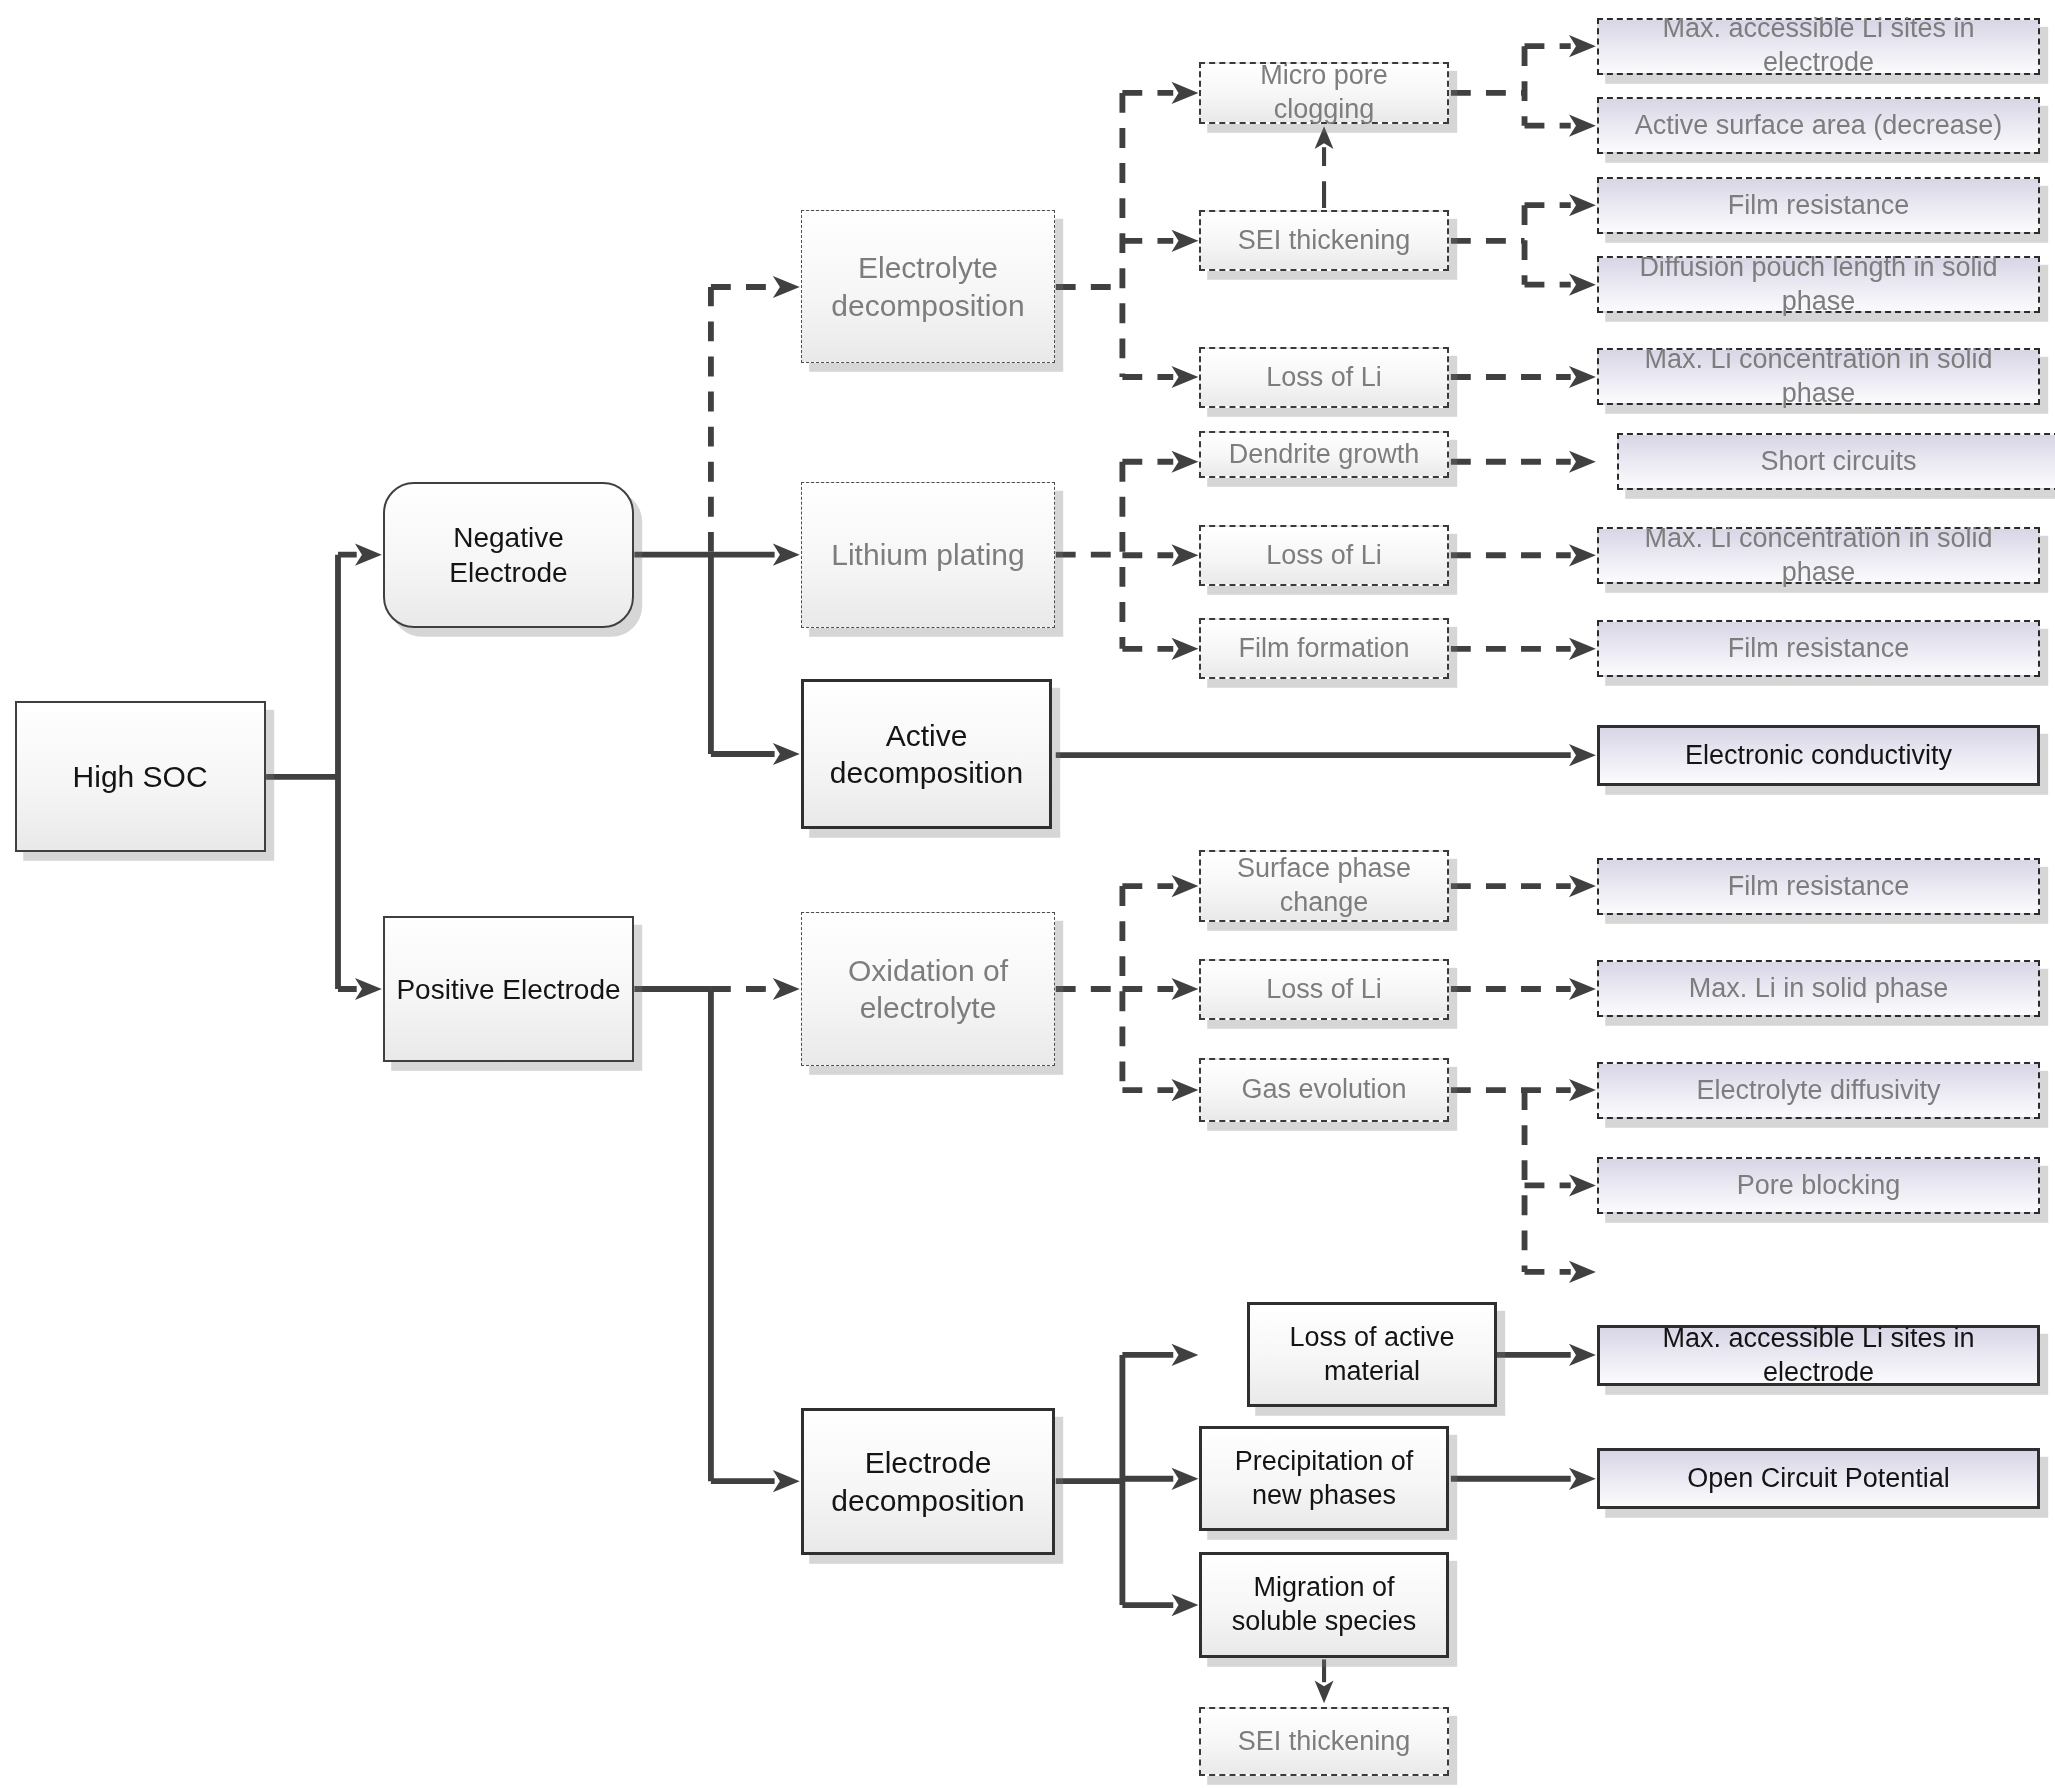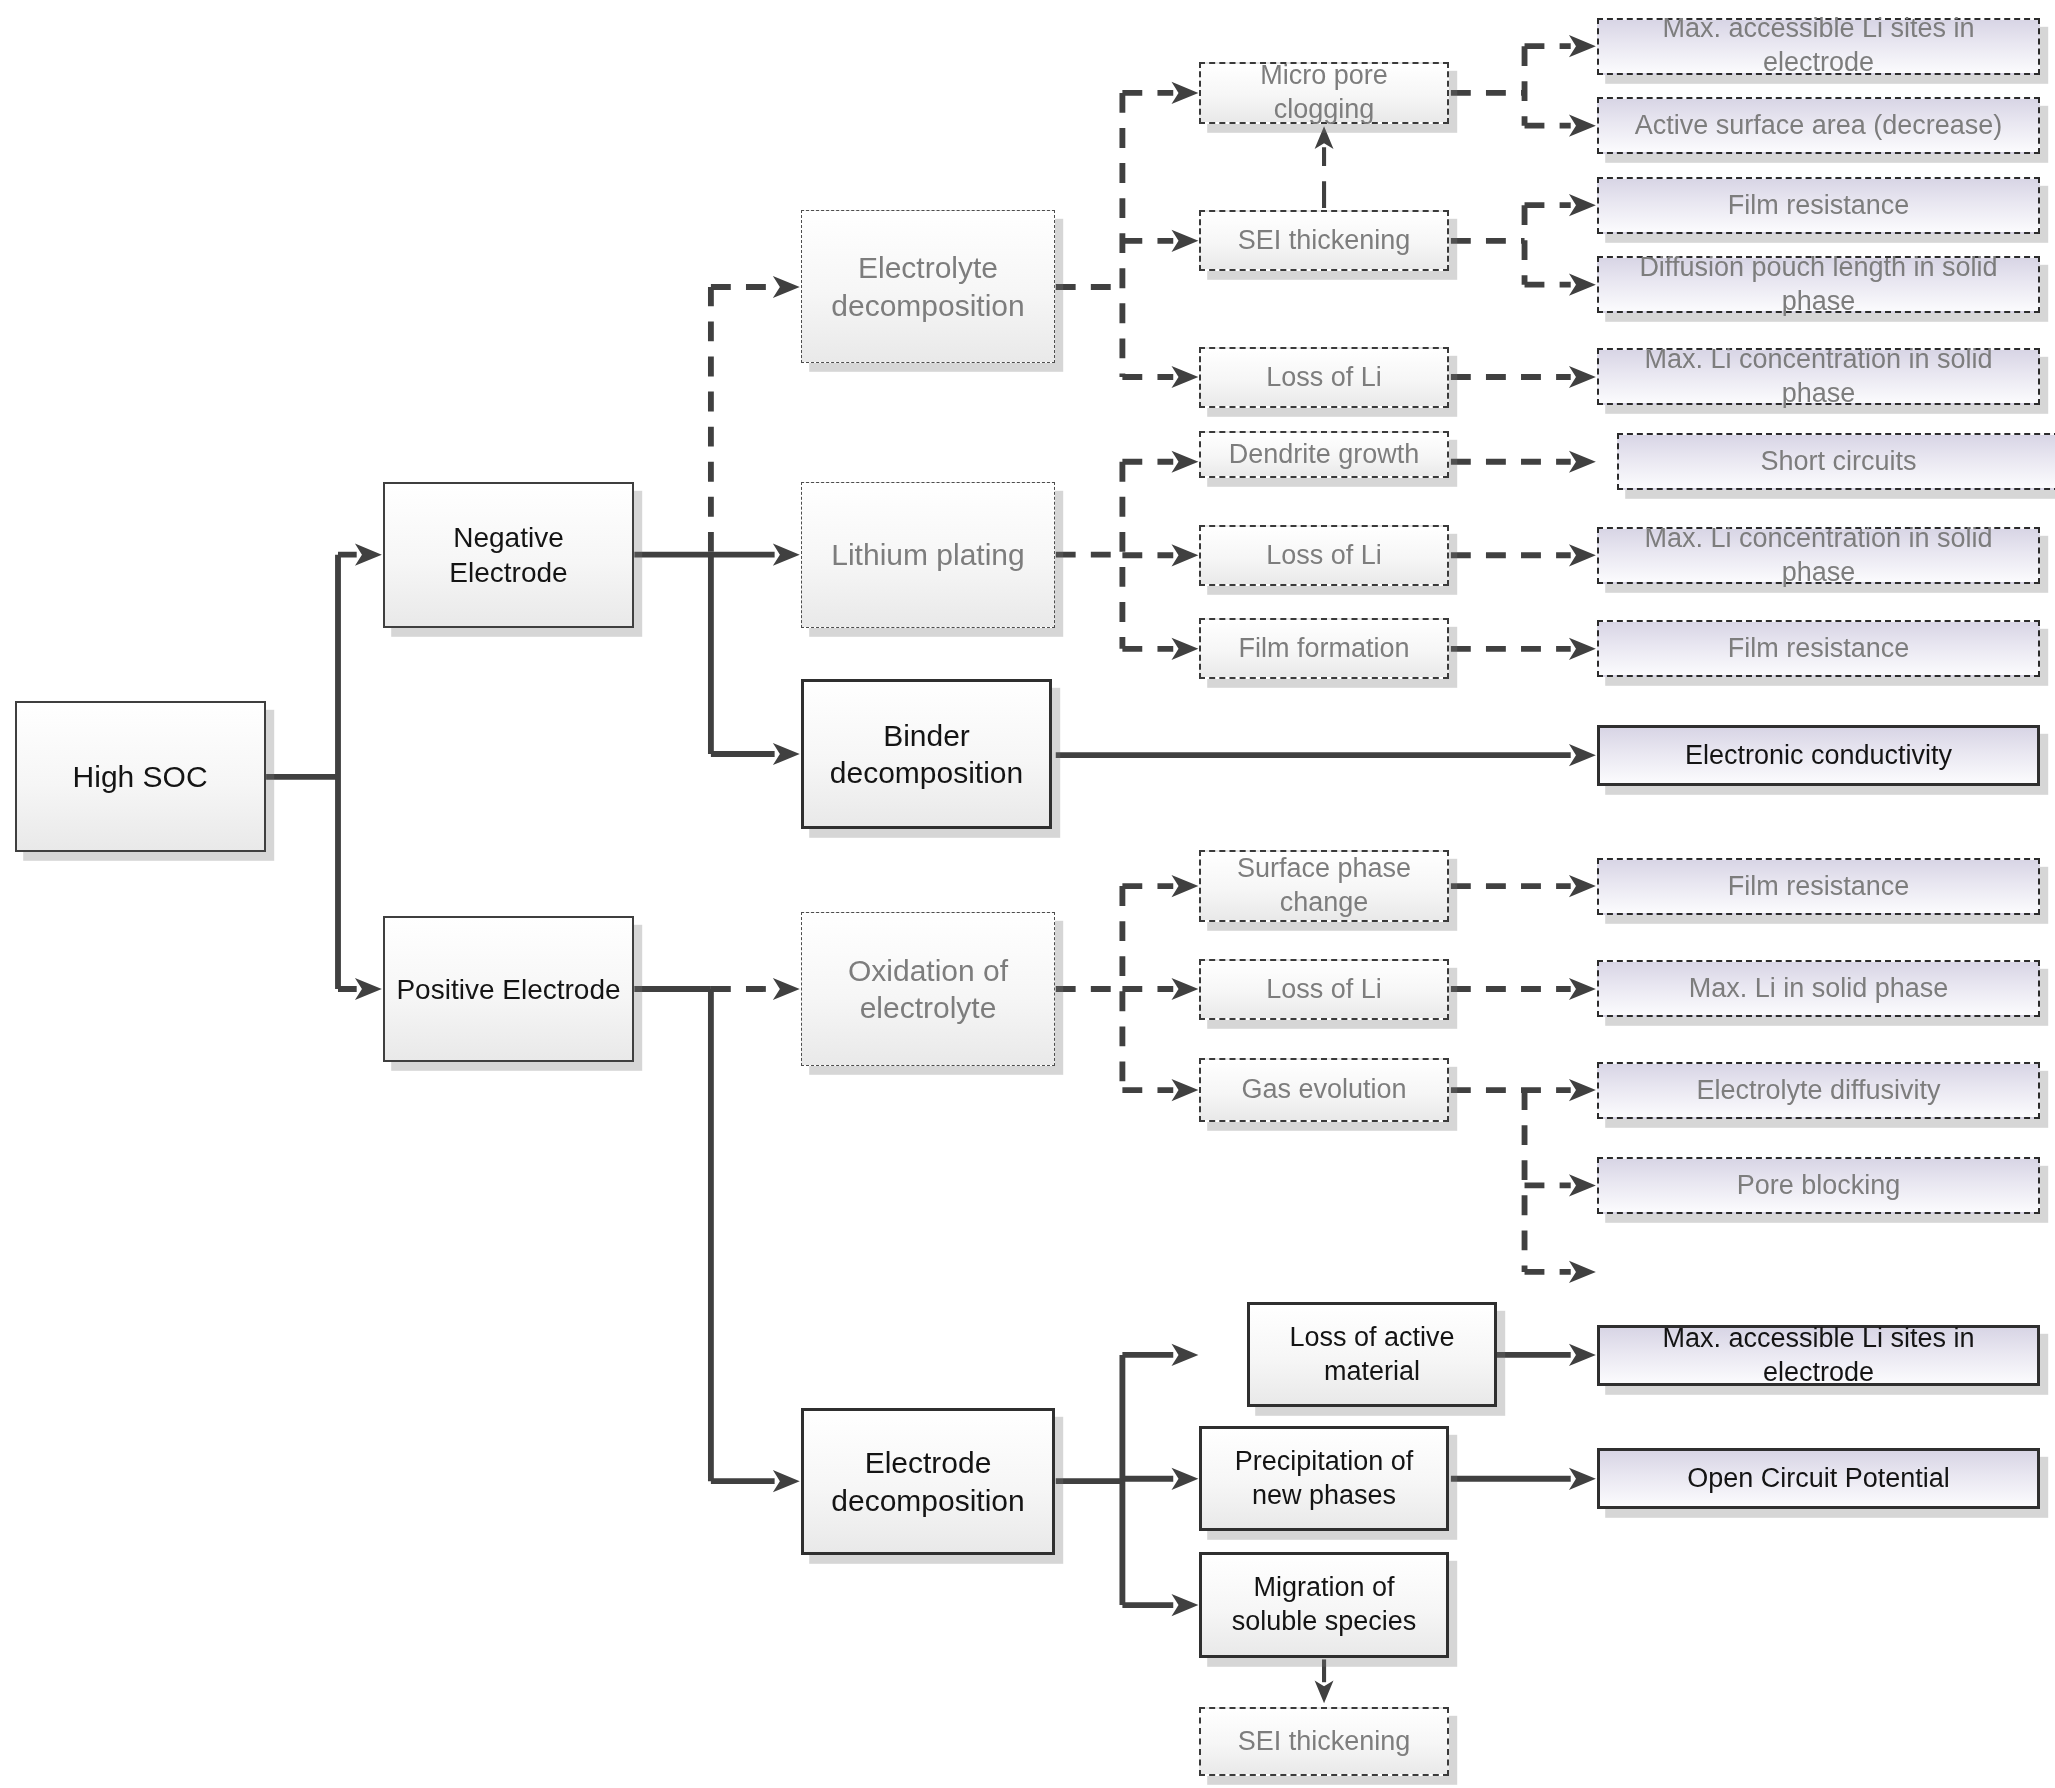--- a/index.html
+++ b/index.html
@@ -98,35 +98,35 @@
       <use href="#ah" transform="translate(2730,2530)"></use>
       <use href="#ah" transform="translate(2265,216) rotate(-90) scale(0.85)"></use>
       <use href="#ah" transform="translate(2265,2914) rotate(90) scale(0.85)"></use>
     </g>
   </svg>
 
   <div class="box fill-gray b-solid-5 t-black f52 shadow" style="left:14.6px;top:701px;width:251px;height:151px;">
     <span>High SOC</span>
     </div>
 
-  <div class="box fill-gray b-solid-5 t-black f48 shadow" style="left:383px;top:482px;width:251px;height:146px;">
+  <div class="box fill-gray b-solid-5 t-black f48 shadow" style="left:383px;top:482px;width:251px;height:146px;border-radius:31px;">
     <span>Negative Electrode</span>
     </div>
   <div class="box fill-gray b-solid-5 t-black f48 shadow" style="left:383px;top:916px;width:251px;height:146px;">
     <span>Positive Electrode</span>
     </div>
 
   <div class="box fill-gray b-dash-3 t-gray f52 shadow" style="left:801px;top:210px;width:254px;height:153px;">
     <span>Electrolyte decomposition</span>
     </div>
   <div class="box fill-gray b-dash-3 t-gray f52 shadow" style="left:801px;top:482px;width:254px;height:146px;">
     <span>Lithium plating</span>
     </div>
   <div class="box fill-gray b-solid-6 t-black f52 shadow" style="left:801px;top:679px;width:251px;height:150px;">
-    <span>Binder decomposition</span>
+    <span>Active decomposition</span>
     </div>
   <div class="box fill-gray b-dash-3 t-gray f52 shadow" style="left:801px;top:912px;width:254px;height:154px;">
     <span>Oxidation of electrolyte</span>
     </div>
   <div class="box fill-gray b-solid-6 t-black f52 shadow" style="left:801px;top:1408px;width:254px;height:147px;">
     <span>Electrode decomposition</span>
     </div>
 
   <div class="box fill-gray b-dash-4 t-gray f46 shadow" style="left:1199px;top:62px;width:250px;height:62px;">
     <span>Micro pore clogging</span>

